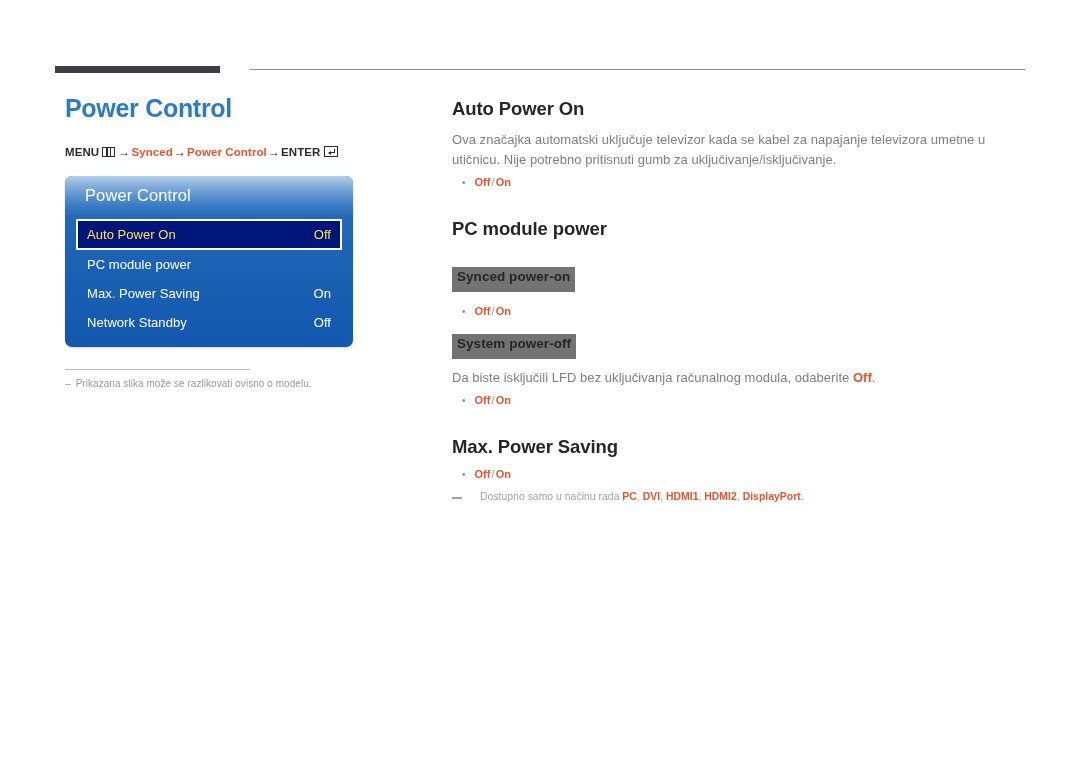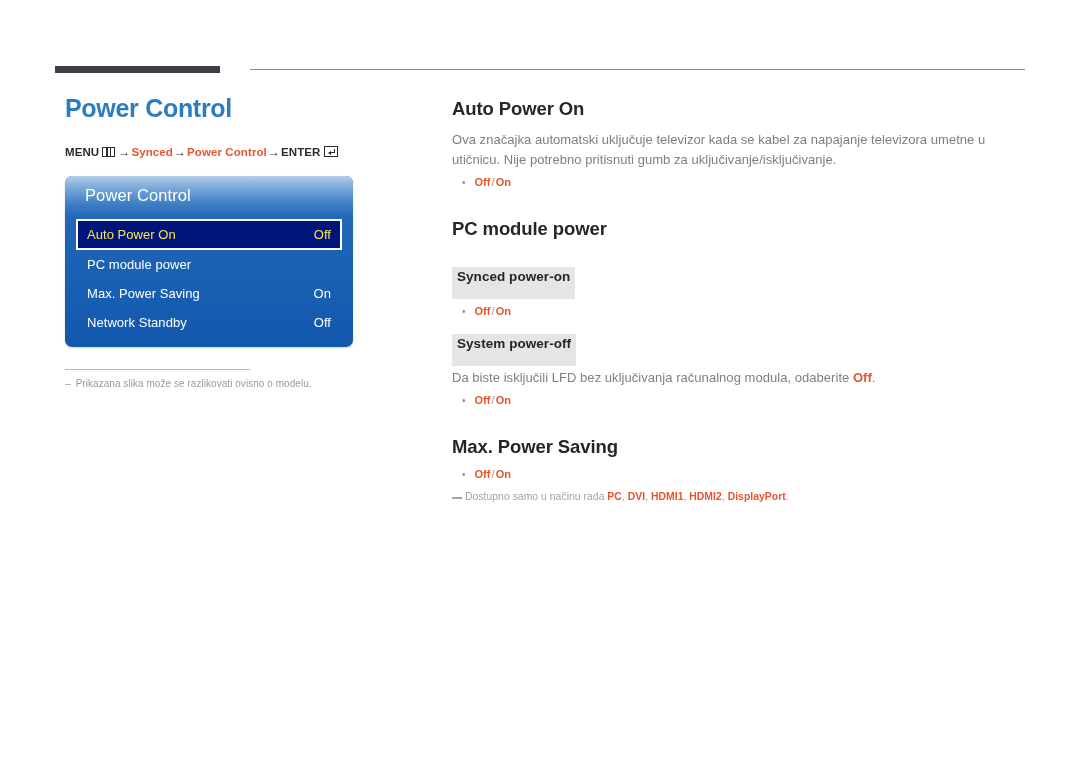--- a/index.html
+++ b/index.html
@@ -187,47 +187,47 @@
   .body-text {
     font-size: 13px;
     color: #7e7e85;
     line-height: 1.52;
     margin: 0 0 6px 0;
     letter-spacing: 0.04px;
   }
   .body-text .b-accent { color: #e8552d; font-weight: bold; }
   .sub-head {
     display: inline-block;
-    background: #e5e5e5;
+    background: #737373;
     color: #262626;
     font-size: 13.5px;
     font-weight: bold;
-    padding: 2px 5px 15px 5px;
-    margin: 17px 0 2px 0;
+    padding: 2px 5px 8px 5px;
+    margin: 17px 0 9px 0;
     letter-spacing: 0.05px;
   }
   .bullet {
     display: flex;
     align-items: baseline;
     gap: 9px;
     margin: 4px 0 0 10px;
     font-size: 11px;
   }
   .bullet .dot {
     color: #8a8a90;
     font-size: 10px;
     line-height: 1;
   }
   .bullet .opt { color: #e8552d; font-weight: bold; letter-spacing: 0.05px; }
   .bullet .sep { color: #9a9aa0; font-weight: normal; padding: 0 1px; }
 
   .foot-note {
     display: flex;
     align-items: flex-start;
-    gap: 3px;
+    gap: 18px;
     margin-top: 11px;
     font-size: 10.4px;
     color: #a2a2a8;
     letter-spacing: 0.03px;
   }
   .foot-note .fdash {
     display: inline-block;
     width: 10px; height: 2px;
     background: #a2a2a8;
     margin-top: 6px;

